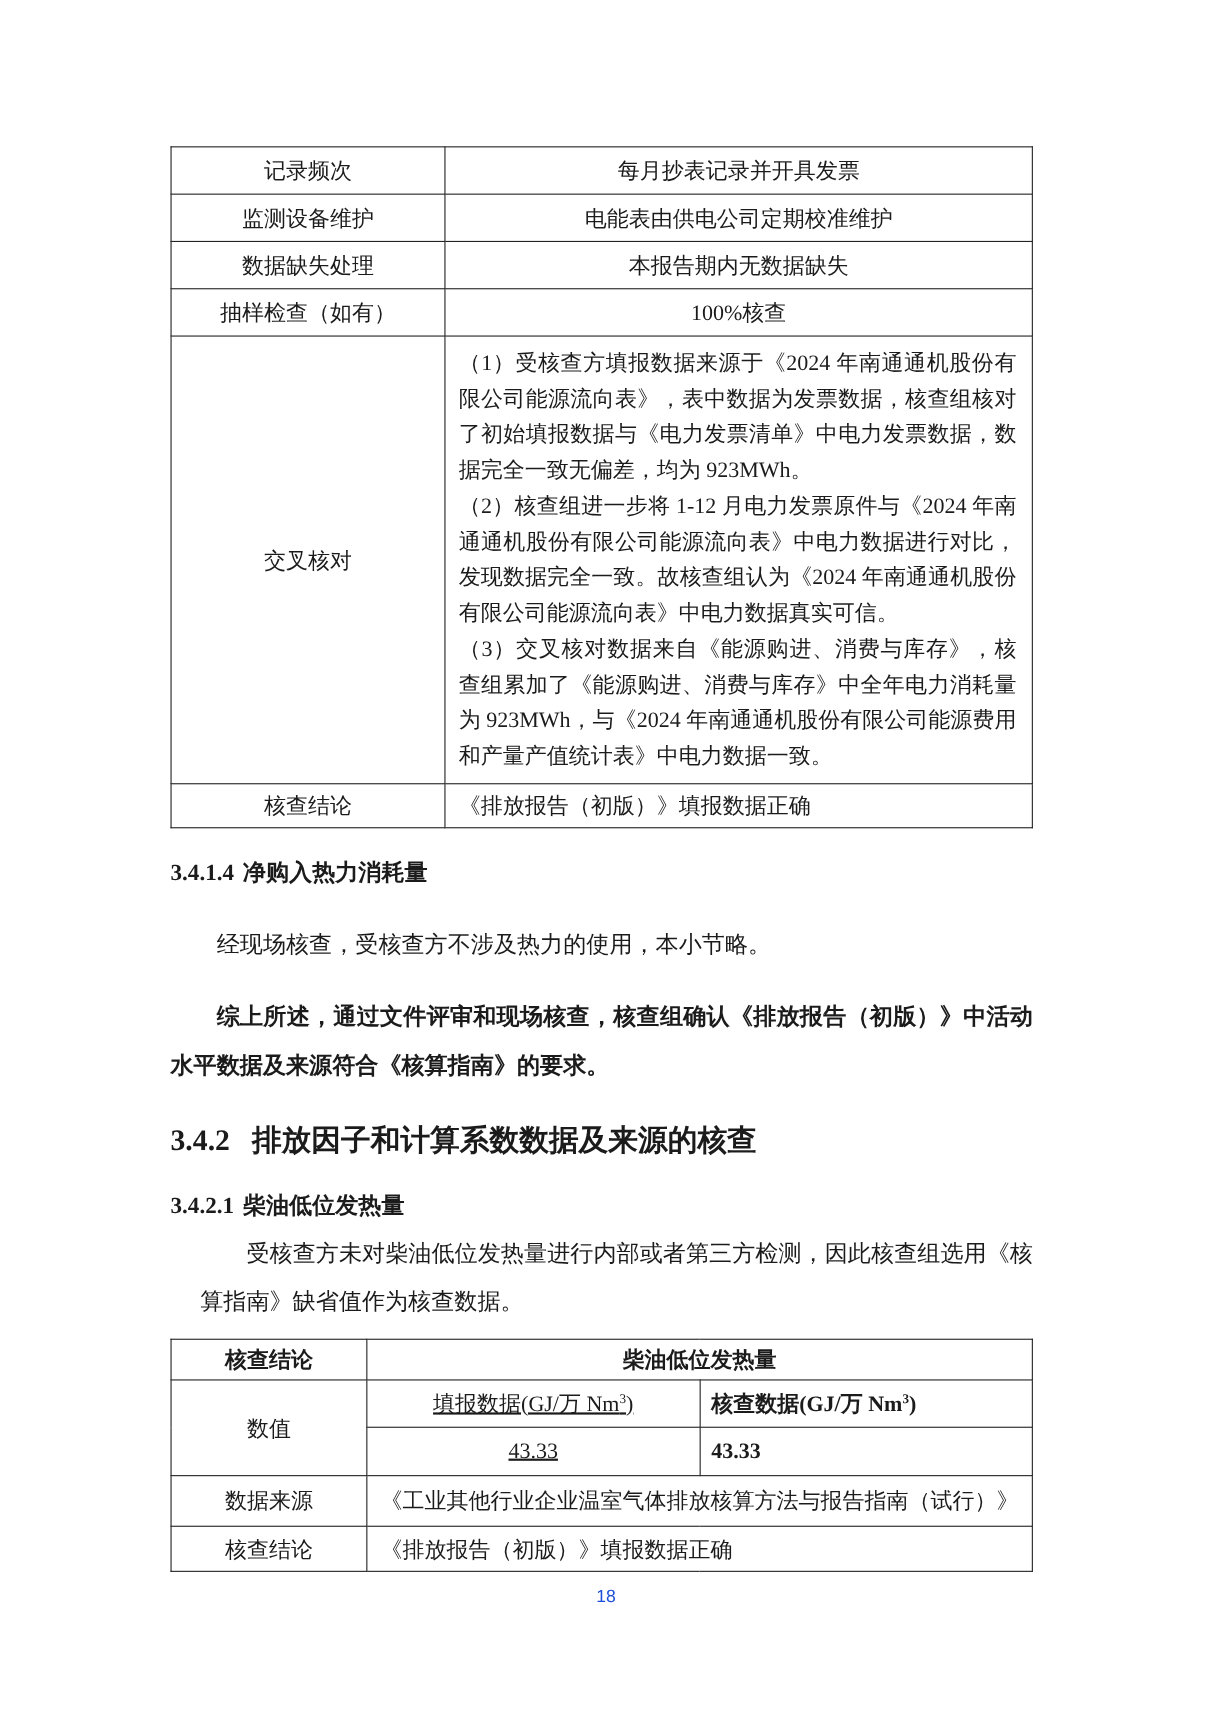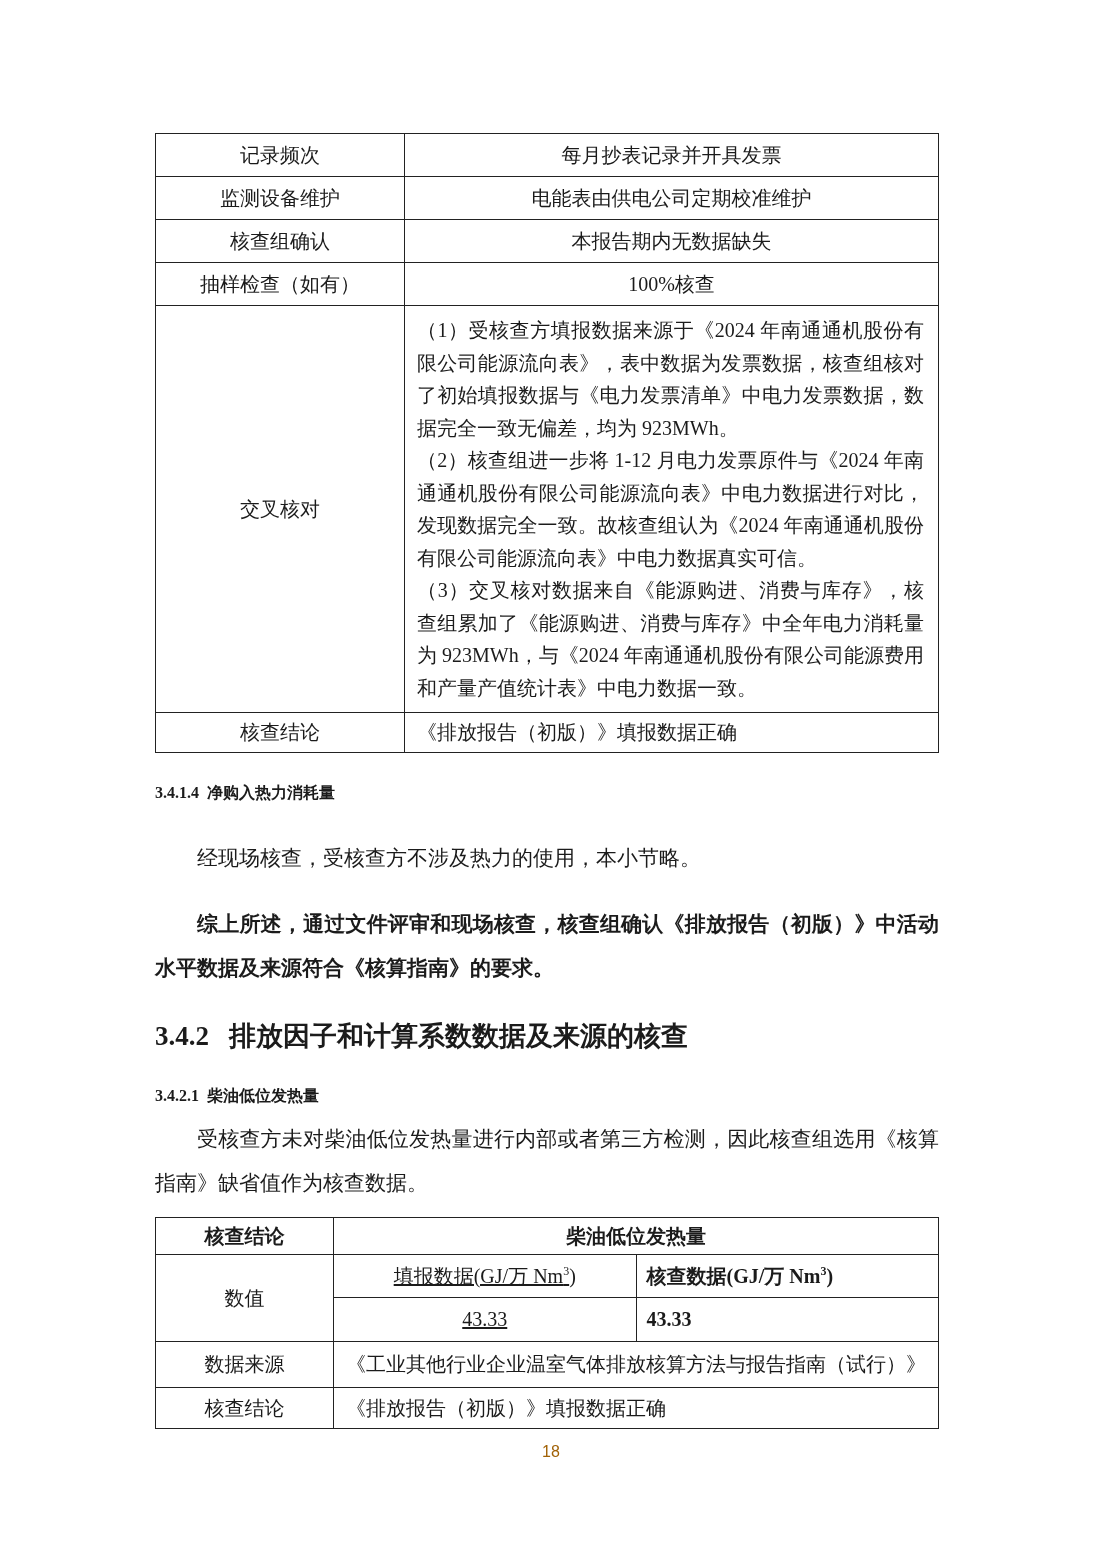--- a/index.html
+++ b/index.html
@@ -44,70 +44,70 @@
   .t2 .r3 { height:44px; }
   .t2 .r4 { height:46px; }
   .t2 .r5 { height:41px; }
   .t2 .center { text-align:center; }
   .t2 .left { text-align:left; padding-left:12px; }
   sup { font-size:12px; vertical-align:super; line-height:0; }
 
   
   .h3 {
     margin:25px 0 0 0;
-    font-size:16px; font-weight:700;
+    font-size:21px; font-weight:700;
     line-height:30px;
     font-family:"Liberation Serif","DejaVu Serif",serif;
   }
   .h3 .num { margin-right:8px; }
   .h2 {
     margin:26px 0 0 0;
     font-size:27px; font-weight:700;
     line-height:40px;
   }
   .h2 .num { margin-right:20px; }
   .para {
     margin:28px 0 0 0;
     font-size:21px;
     line-height:44px;
     text-indent:2em;
     text-align:justify;
   }
   .para.bold { font-weight:700; margin-top:22px; }
-  .para.tight { margin-top:6px; }
+  .para.tight { margin-top:6px;margin-left:27px; }
   .t2 { margin-top:12px; }
 
   .page-number {
     position:absolute;
     left:0; right:0;
     top:1443px;
     text-align:center;
     font-size:16px;
     font-family:"Liberation Sans","DejaVu Sans",sans-serif;
-    color:#a16207;
+    color:#1d4ed8;
   }
 </style>
 </head>
 <body>
 
 <div class="page">
   <div class="content">
 
     <table class="t1">
       <tbody>
         <tr class="row-short">
           <td class="c-label">记录频次</td>
           <td class="c-value">每月抄表记录并开具发票</td>
         </tr>
         <tr class="row-short">
           <td class="c-label">监测设备维护</td>
           <td class="c-value">电能表由供电公司定期校准维护</td>
         </tr>
         <tr class="row-short">
-          <td class="c-label">核查组确认</td>
+          <td class="c-label">数据缺失处理</td>
           <td class="c-value">本报告期内无数据缺失</td>
         </tr>
         <tr class="row-short">
           <td class="c-label">抽样检查（如有）</td>
           <td class="c-value">100%核查</td>
         </tr>
         <tr>
           <td class="c-label">交叉核对</td>
           <td class="cross-cell">
             <p>（1）受核查方填报数据来源于《2024 年南通通机股份有限公司能源流向表》，表中数据为发票数据，核查组核对了初始填报数据与《电力发票清单》中电力发票数据，数据完全一致无偏差，均为 923MWh。</p>

